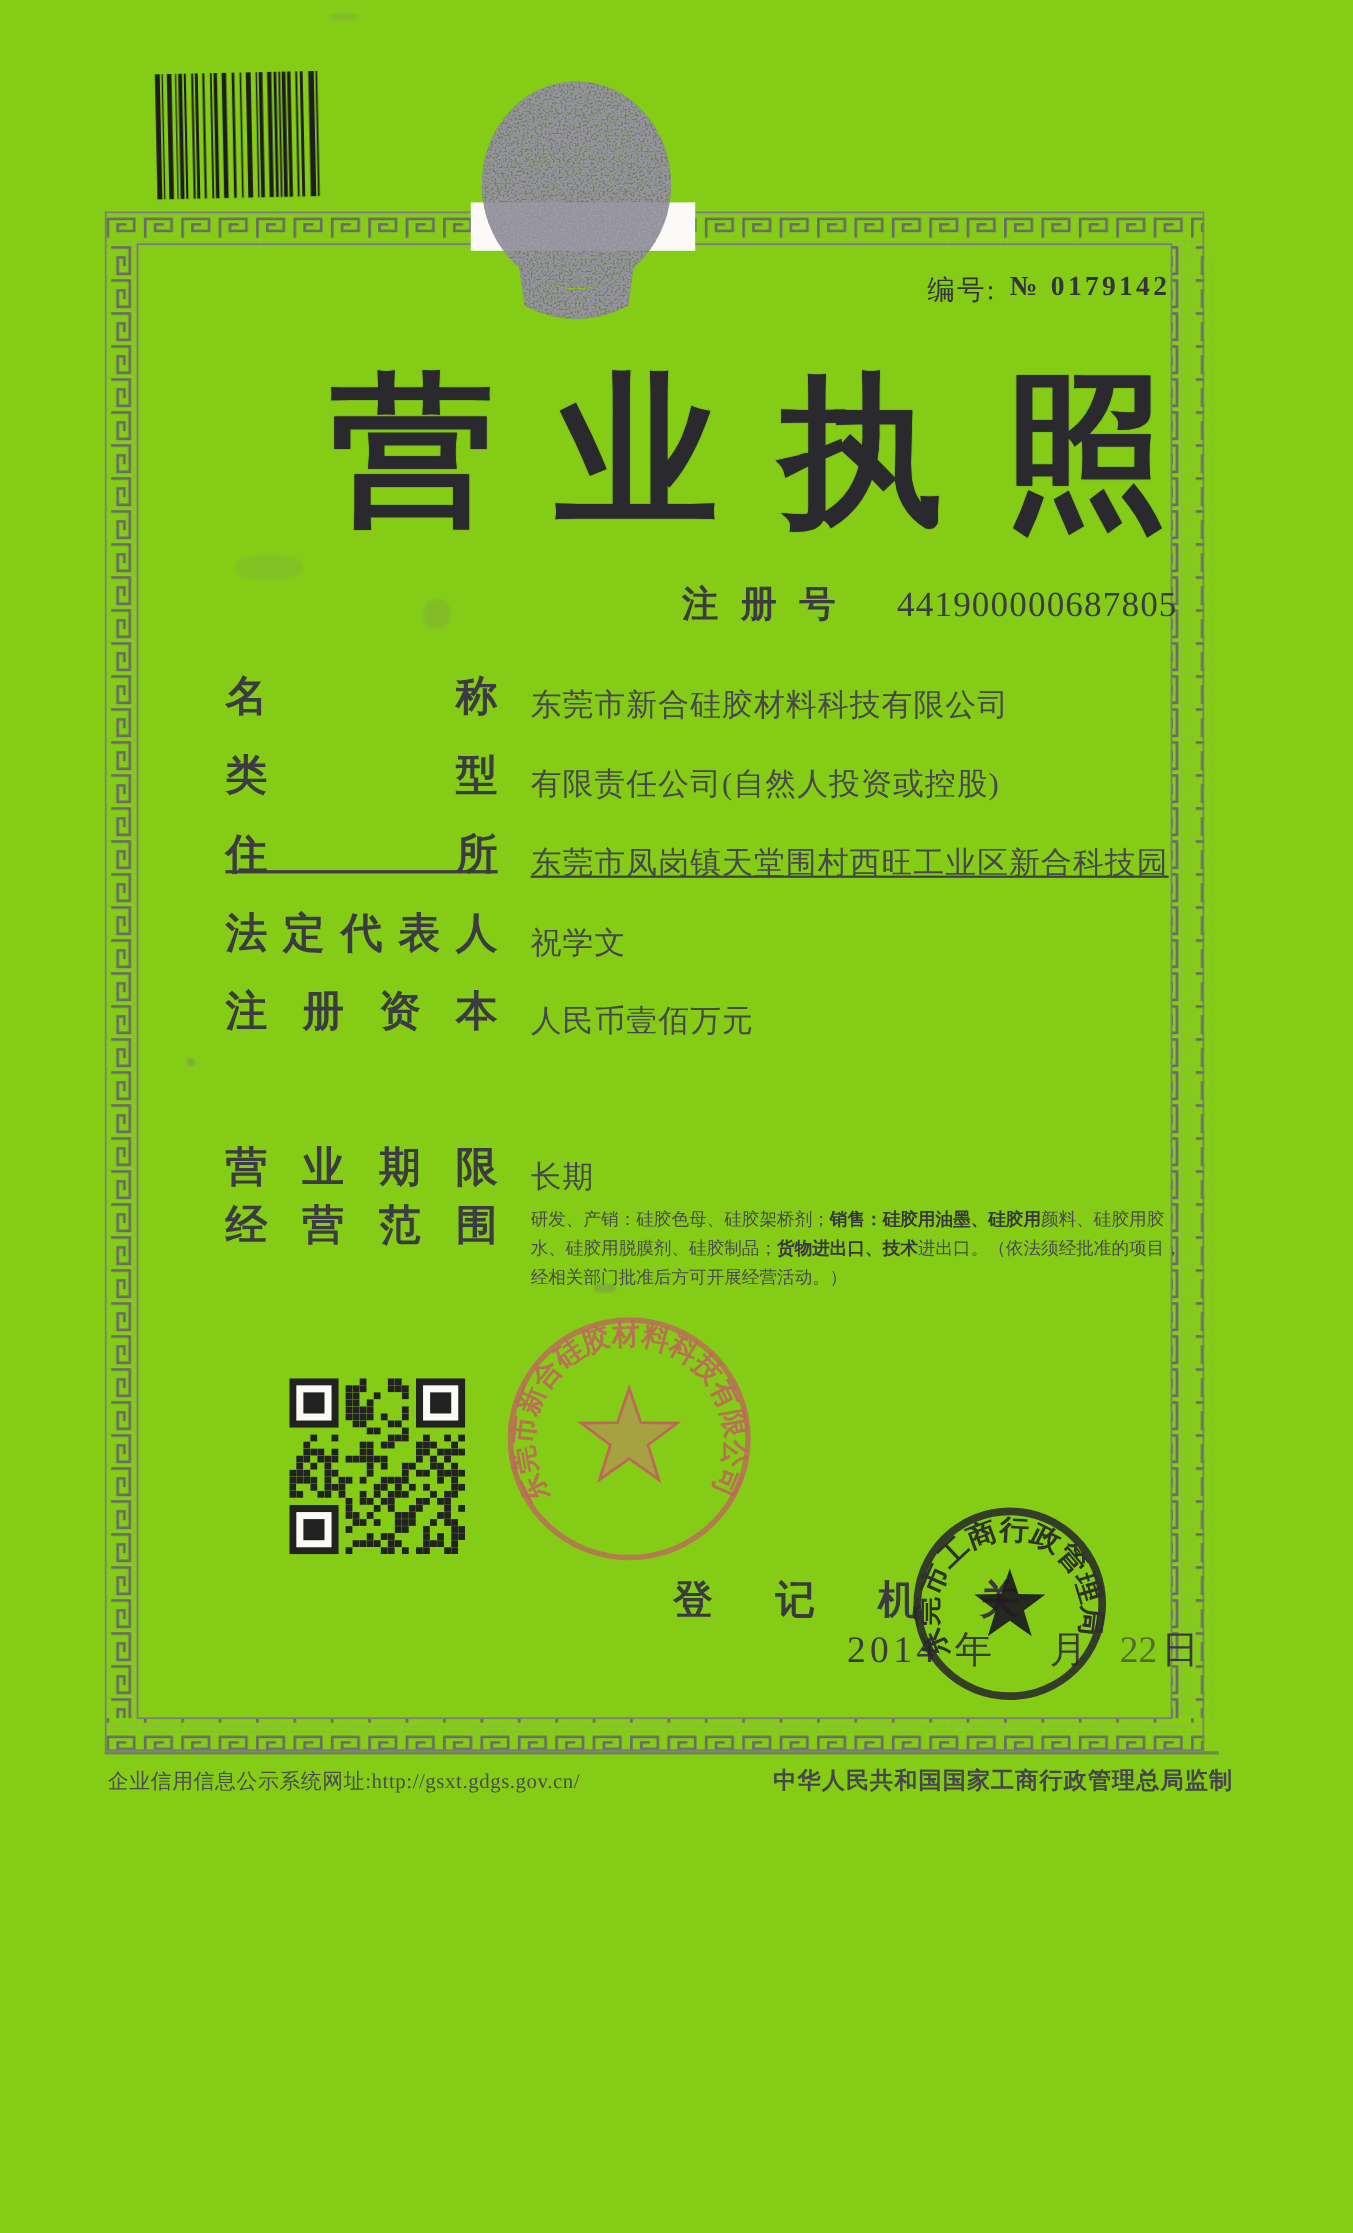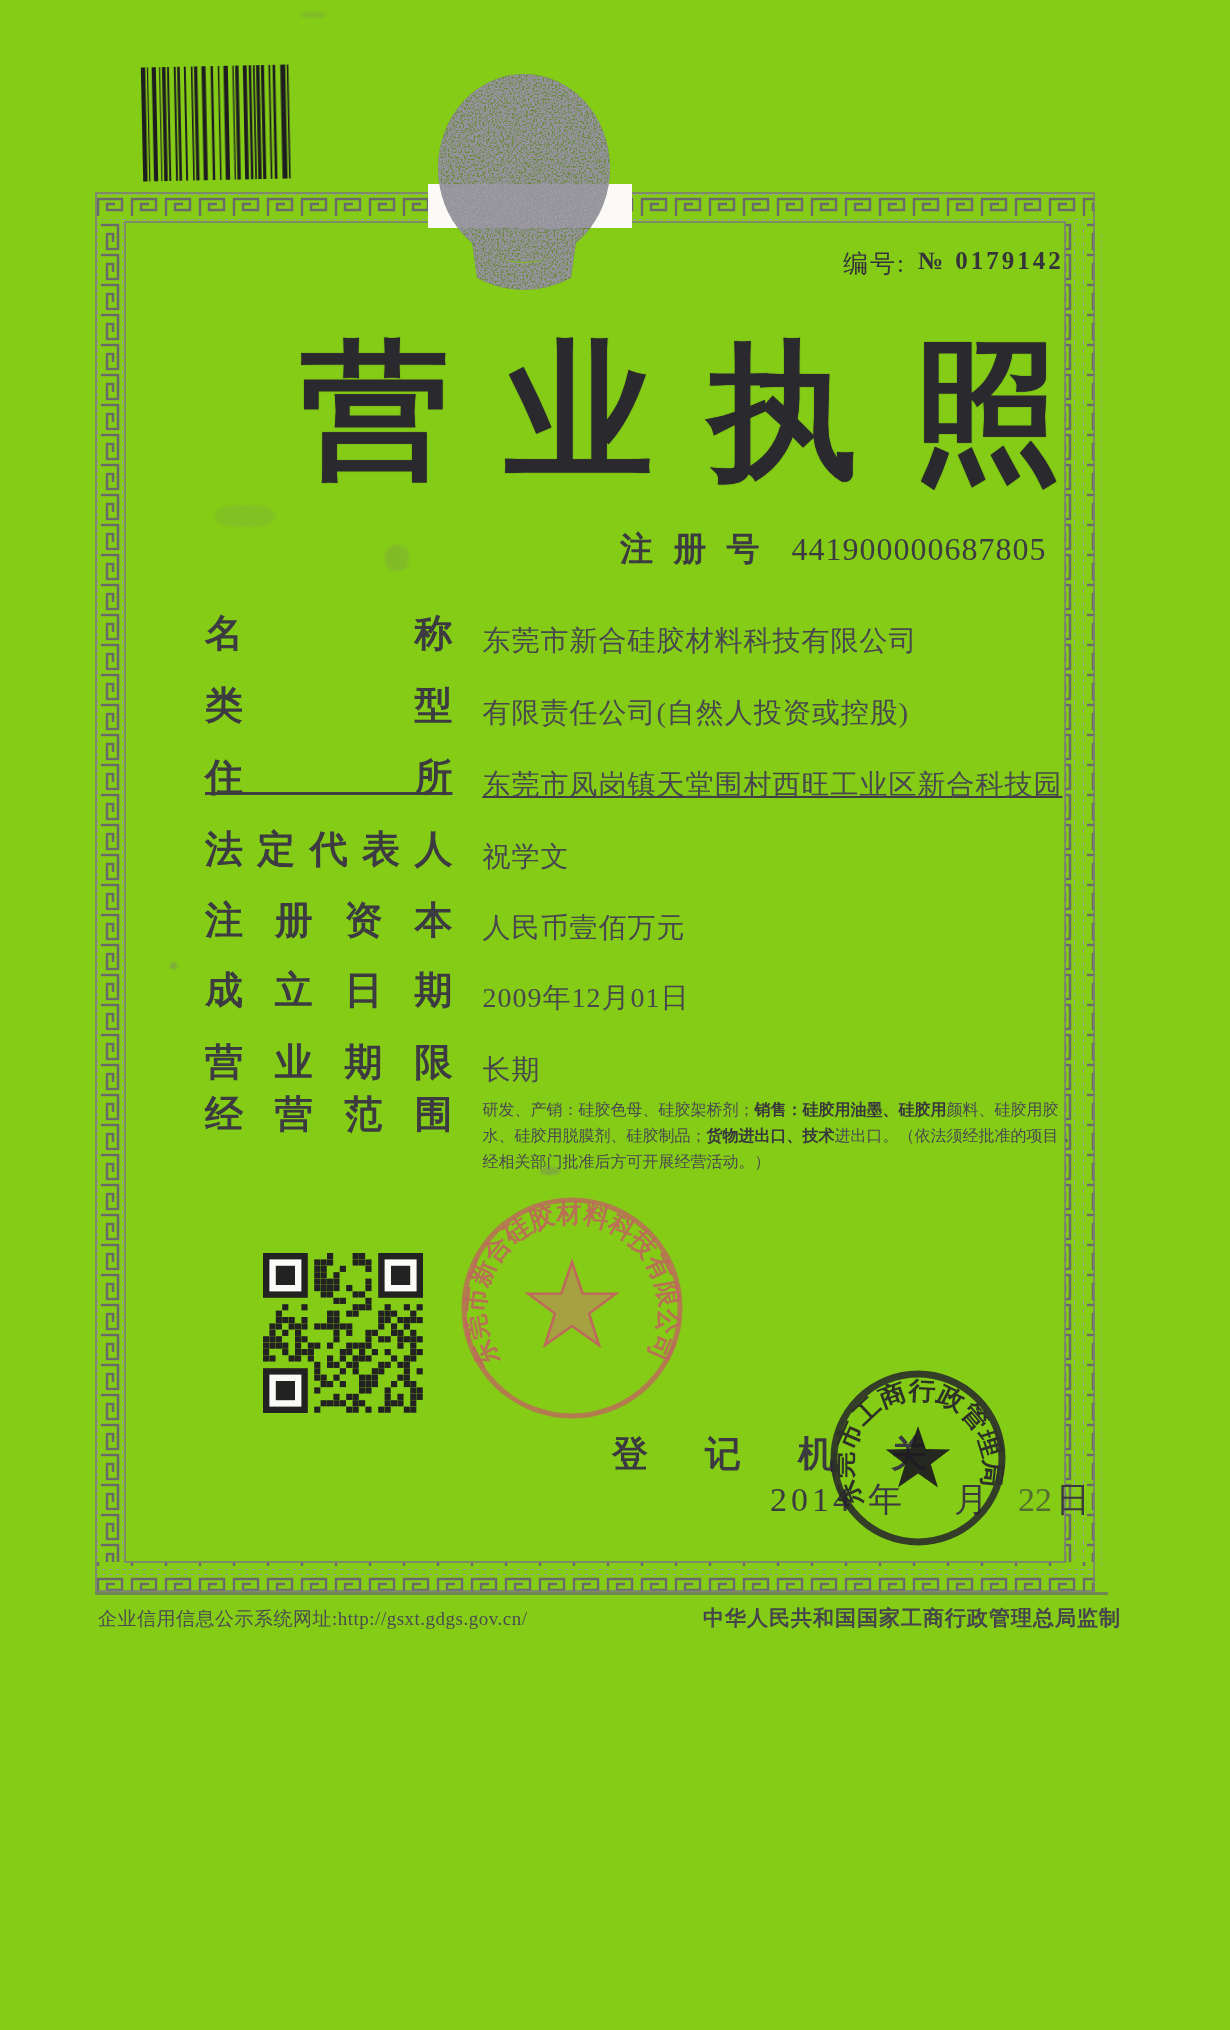--- a/index.html
+++ b/index.html
@@ -13,21 +13,21 @@
   
   #border-frame{left:95px;top:192px;z-index:1;}
   #border-shadow{left:95px;top:1592px;width:1013px;height:3px;background:#6b6b6b;opacity:.7;z-index:1;}
   #border-outer-dashed{left:1101px;top:235px;height:1330px;width:0;border-left:1px dashed #9a9a9a;opacity:.5;z-index:1;}
   
   #serial-line{left:843px;top:247px;font-size:25px;letter-spacing:2px;color:#35343a;z-index:2;display:flex;gap:12px;}
   #serial-line .num{font-weight:600;letter-spacing:3px;}
   #doc-title{left:301px;top:338px;font-family:Liberation Serif, serif;
              font-weight:900;font-size:148px;line-height:1;letter-spacing:56px;color:#2a292d;z-index:2;
              text-shadow:0 0 1px #2a292d;}
-  #reg-line{left:620px;top:527px;z-index:2;display:flex;align-items:baseline;color:#3c3b41;}
+  #reg-line{left:620px;top:527px;z-index:2;display:flex;align-items:baseline;color:#3c3b41;gap:24px;}
   #reg-line .lbl{font-size:33px;font-weight:600;letter-spacing:6px;}
   #reg-line .num{font-size:32px;margin-left:26px;letter-spacing:1px;}
   
   #fields-layer{left:0;top:0;width:1230px;height:1558px;z-index:2;}
   .field-row{position:absolute;left:205px;width:880px;display:flex;}
   .field-label{width:248px;font-size:38px;line-height:1.15;font-weight:600;color:#3c3b41;
                text-align:justify;text-align-last:justify;}
   .field-value{margin-left:30px;width:604px;font-size:28px;padding-top:10px;letter-spacing:1px;color:#48474d;}
   .field-value.scope{font-size:16px;padding-top:4px;line-height:1.62;letter-spacing:0;color:#4a4950;}
   .scope .seg.bold{font-weight:700;color:#38373c;}
@@ -153,24 +153,20 @@
         <div class="field-label">住所</div>
         <div class="field-value">东莞市凤岗镇天堂围村西旺工业区新合科技园</div>
       </div>
       <div class="field-row" style="top: 828px;">
         <div class="field-label">法定代表人</div>
         <div class="field-value">祝学文</div>
       </div>
       <div class="field-row" style="top: 899px;">
         <div class="field-label">注册资本</div>
         <div class="field-value">人民币壹佰万元</div>
-      </div>
-      <div class="field-row" style="top: 969px;">
-        <div class="field-label">成立日期</div>
-        <div class="field-value">2009年12月01日</div>
       </div>
       <div class="field-row" style="top: 1041px;">
         <div class="field-label">营业期限</div>
         <div class="field-value">长期</div>
       </div>
       <div class="field-row" style="top: 1093px;">
         <div class="field-label">经营范围</div>
         <div class="field-value scope"><span class="seg">研发、产销：硅胶色母、硅胶架桥剂；</span><span class="seg bold">销售：硅胶用油墨、硅胶用</span><span class="seg">颜料、硅胶用胶水、硅胶用脱膜剂、硅胶制品；</span><span class="seg bold">货物进出口、技术</span><span class="seg">进出口。（依法须经批准的项目，经相关部门批准后方可开展经营活动。）</span></div>
       </div>
     </div>

